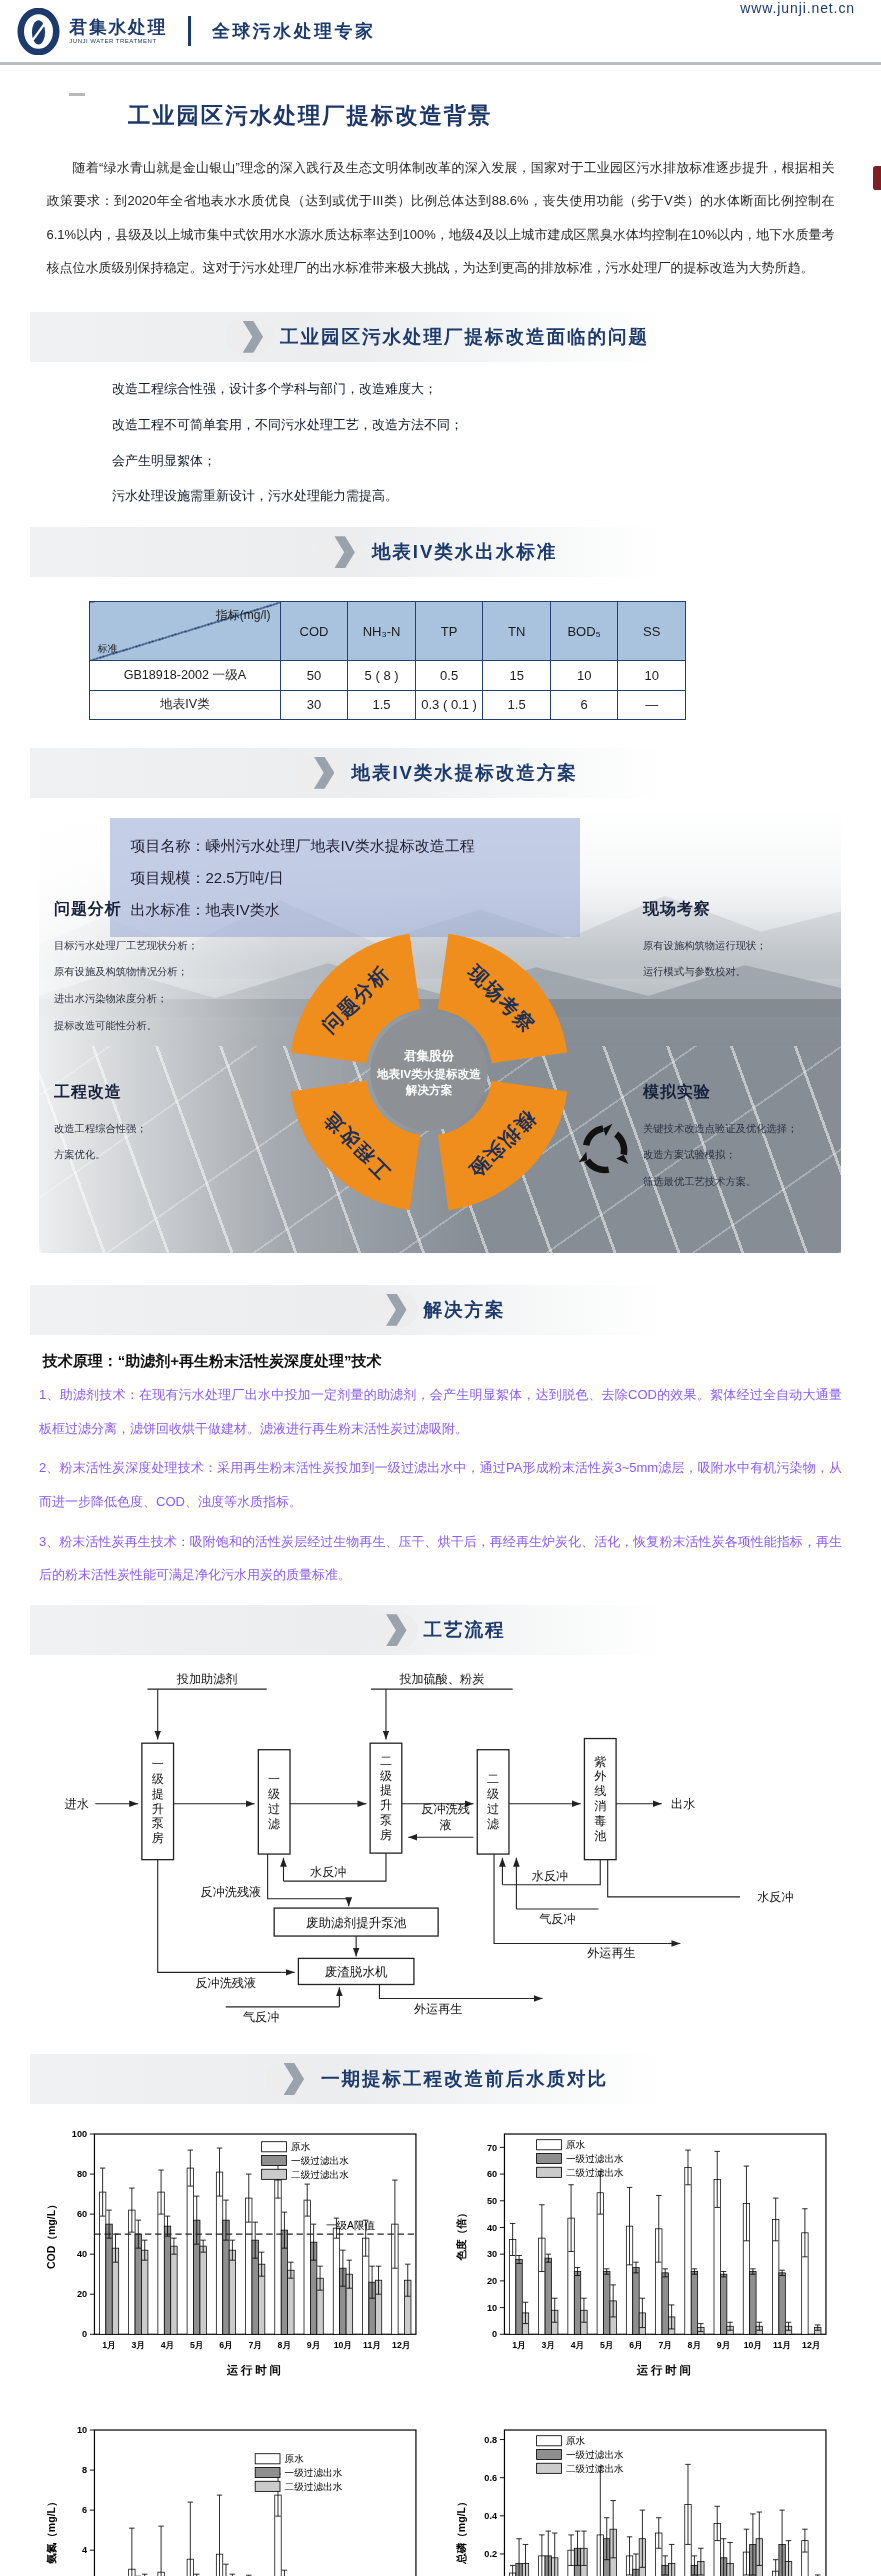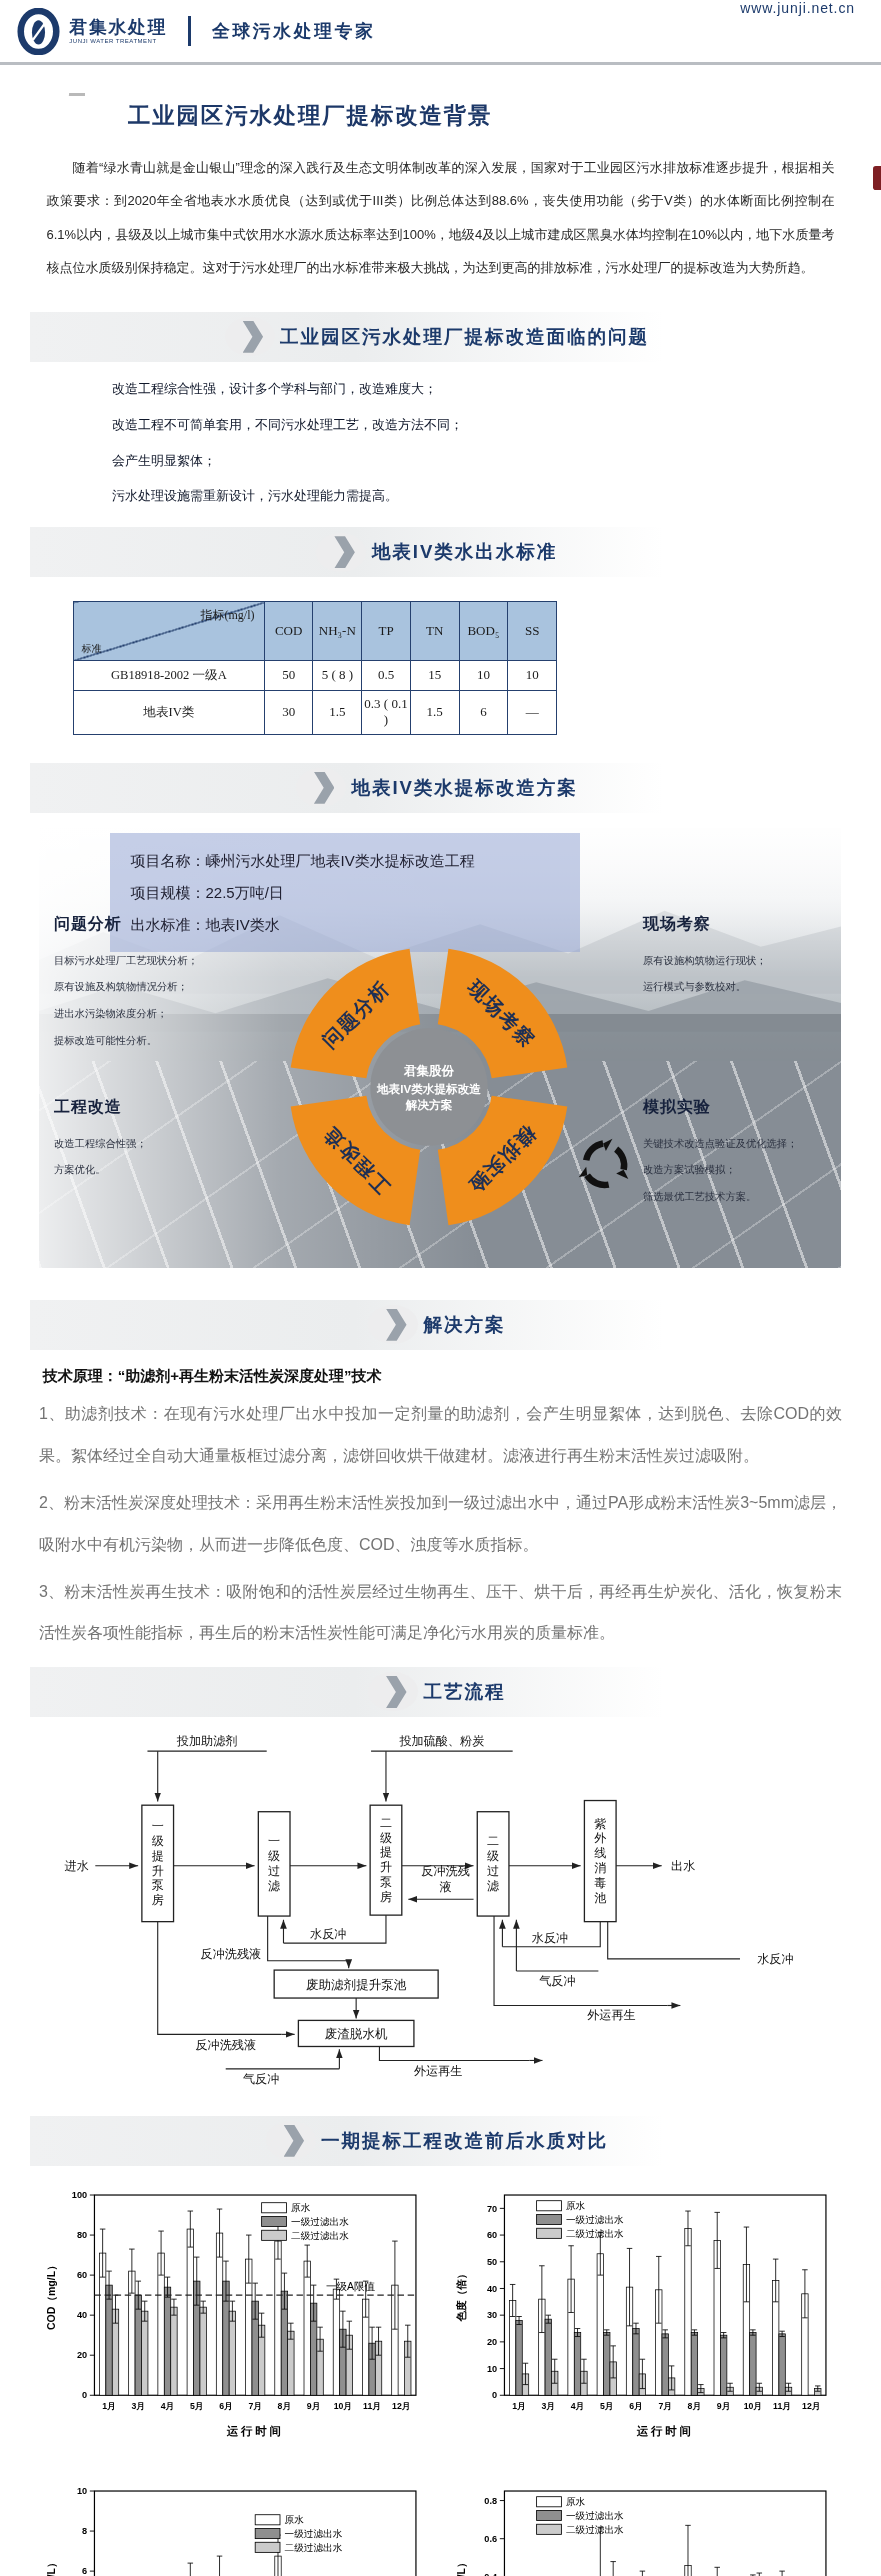--- a/index.html
+++ b/index.html
@@ -32,21 +32,21 @@
   .ell{width:50px;height:39px;border-radius:50%;background:#ededee;margin-left:1.9px;flex:0 0 auto;}
   .chev{width:20.5px;height:32px;margin-left:-32px;margin-right:17px;flex:0 0 auto;background:#9aa2ab;clip-path:polygon(0 0,52% 0,100% 50%,52% 100%,0 100%,48% 50%);}
   .sec-header h2{margin:0;font-size:18.6px;color:#1c3a6b;letter-spacing:1.9px;}
 
   
   .plain-list{list-style:none;margin:7.5px 0 0 0;padding:0 0 0 73px;}
   .plain-list li{font-size:13px;line-height:2.75;color:#0f172a;}
   .note{margin:3.7px 0 24px 0;padding-left:39px;font-size:13px;line-height:2.4;color:#333;}
 
   
-  .std-table{border-collapse:collapse;margin:24px 0 28px 34px;width:484px;table-layout:fixed;font-family:Liberation Serif, serif;}
+  .std-table{border-collapse:collapse;margin:24px 0 28px 50px;width:597px;table-layout:fixed;}
   .std-table th,.std-table td{border:1.3px solid #25406e;text-align:center;font-size:13px;padding:5.6px 1.9px;background:#fff;color:#1b1b1b;}
   .std-table thead th{background:#a9c3de;font-weight:normal;height:47px;}
   .std-table .corner{position:relative;width:186px;background:#a9c3de;background-image:linear-gradient(to bottom right,transparent calc(50% - 0.7px),#25406e calc(50% - 0.7px),#25406e calc(50% + 0.7px),transparent calc(50% + 0.7px));}
   .corner .c-top{position:absolute;top:4.7px;right:9.3px;font-size:12px;}
   .corner .c-bot{position:absolute;bottom:4.7px;left:7.5px;font-size:10px;}
   .std-table td.rowlab{font-size:12.6px;}
 
   
   .scheme-visual{position:relative;width:802px;height:440px;margin:15px 0 32px 0;overflow:hidden;background:linear-gradient(180deg,#f6f7f8 0%,#eceef0 16%,#ccd1d5 32%,#aeb5ba 48%,#99a0a6 62%,#848b92 78%,#767d85 100%);}
   .mt-far{position:absolute;left:0;top:54px;width:100%;height:112px;background:#b9bfc4;opacity:.75;clip-path:polygon(0 70%,8% 45%,18% 72%,30% 30%,42% 68%,55% 38%,66% 64%,78% 26%,90% 58%,100% 40%,100% 100%,0 100%);}
@@ -64,21 +64,21 @@
   .q-block ul{margin:0;padding:0;}
   .q-tl{left:15px;top:86px;}
   .q-tr{left:604px;top:86px;width:186px;}
   .q-bl{left:15px;top:269px;}
   .q-br{left:604px;top:269px;width:191px;}
   .ring{position:absolute;left:241px;top:110px;width:298px;height:298px;}
   .recycle{position:absolute;left:536px;top:308px;}
 
   
   .tech-heading{font-size:15px;font-weight:bold;color:#111;margin:17px 0 7.5px 3.7px;}
-  .sol-p{font-size:16px;line-height:2.6;text-align:justify;color:#737373;margin:5.6px 0;}
+  .sol-p{font-size:13px;line-height:2.6;text-align:justify;color:#8b5cf6;margin:5.6px 0;}
 
   
   #flow{margin:9.3px 0 18.6px 0;}
 
   
   .charts-grid{display:grid;grid-template-columns:1fr 1fr;column-gap:24px;row-gap:34px;margin-top:18.6px;padding:0 3.7px;}
   .chart{width:100%;}
   svg text{font-family:"Liberation Sans","DejaVu Sans",sans-serif;}
 </style>
 </head>

